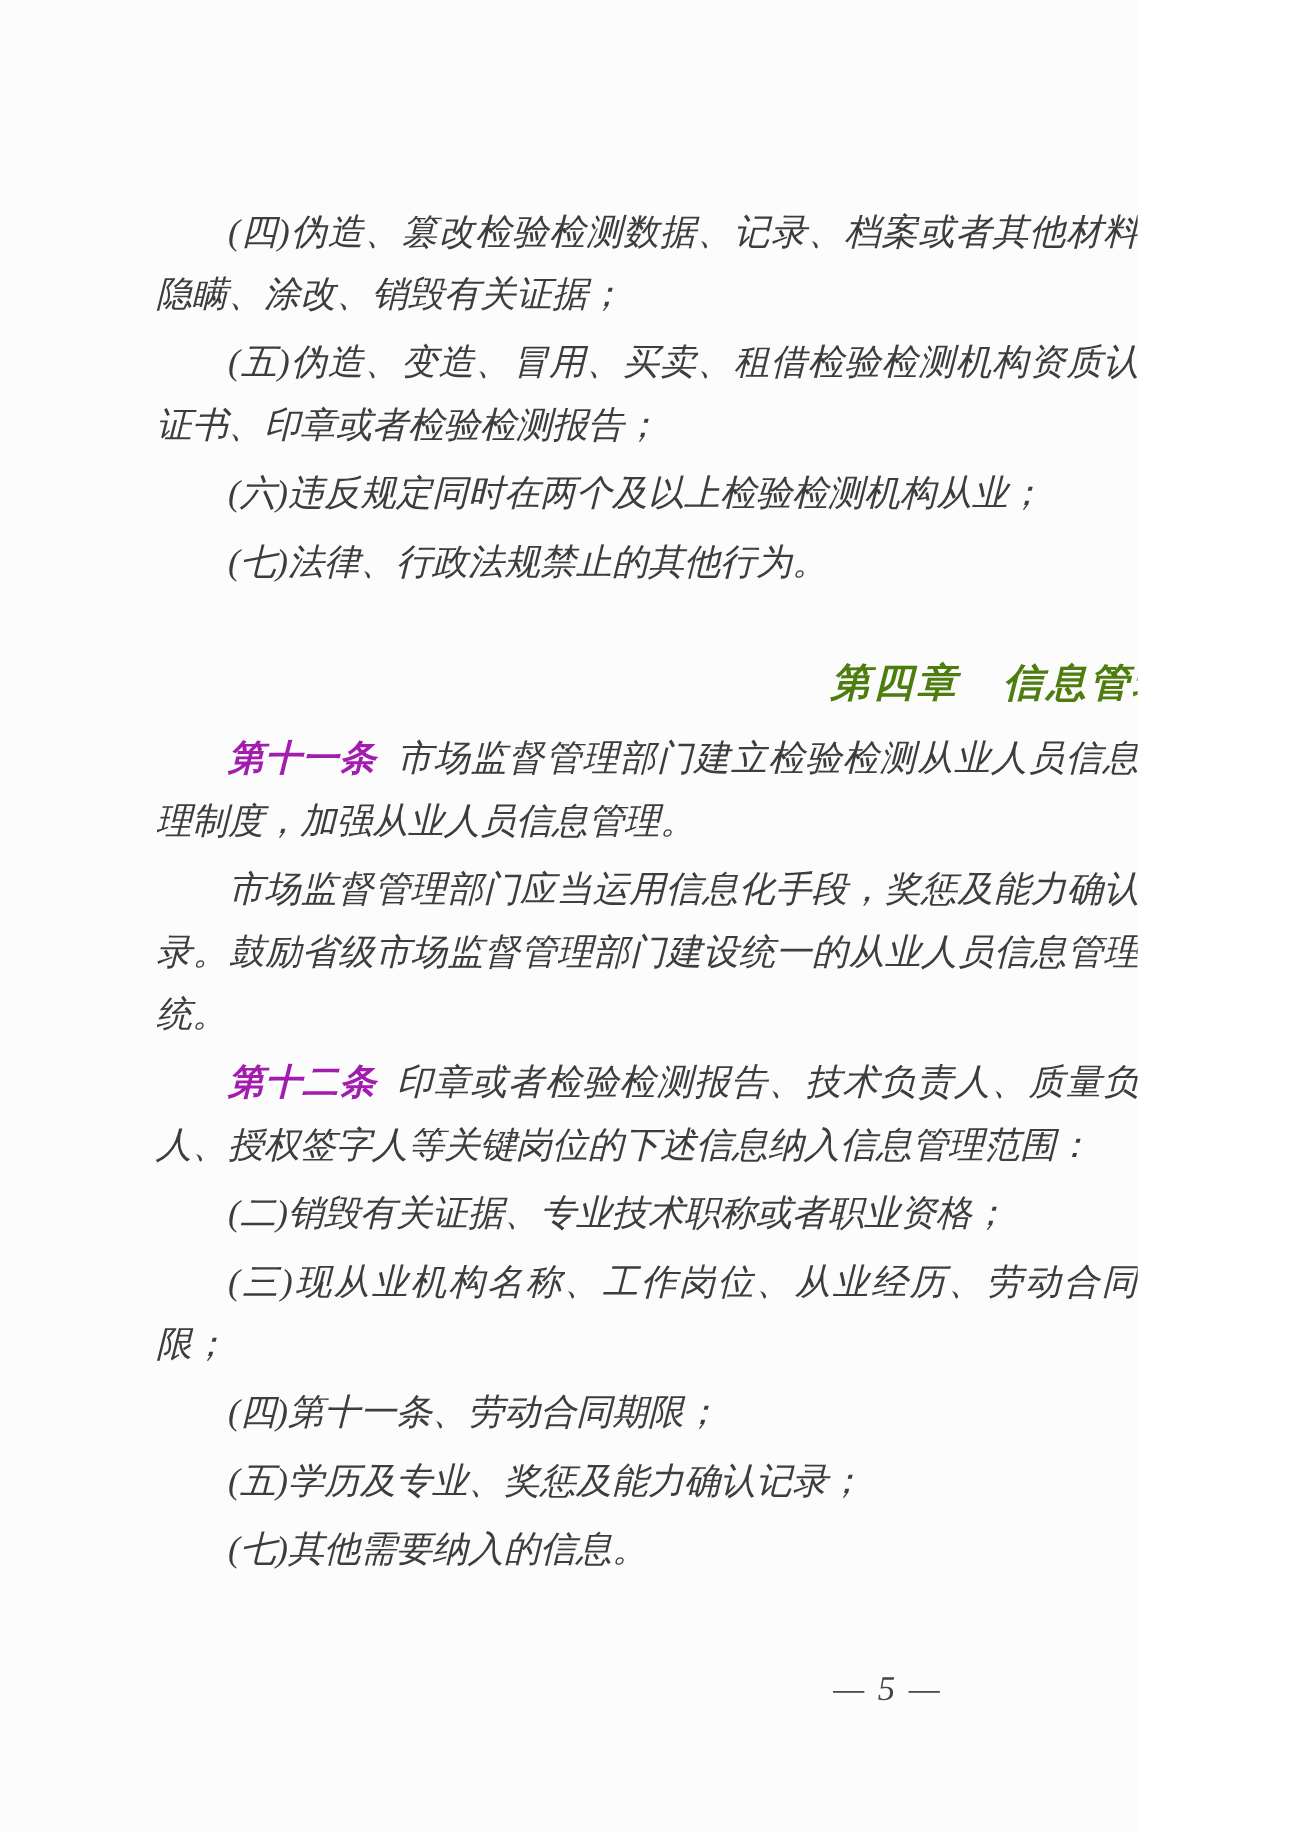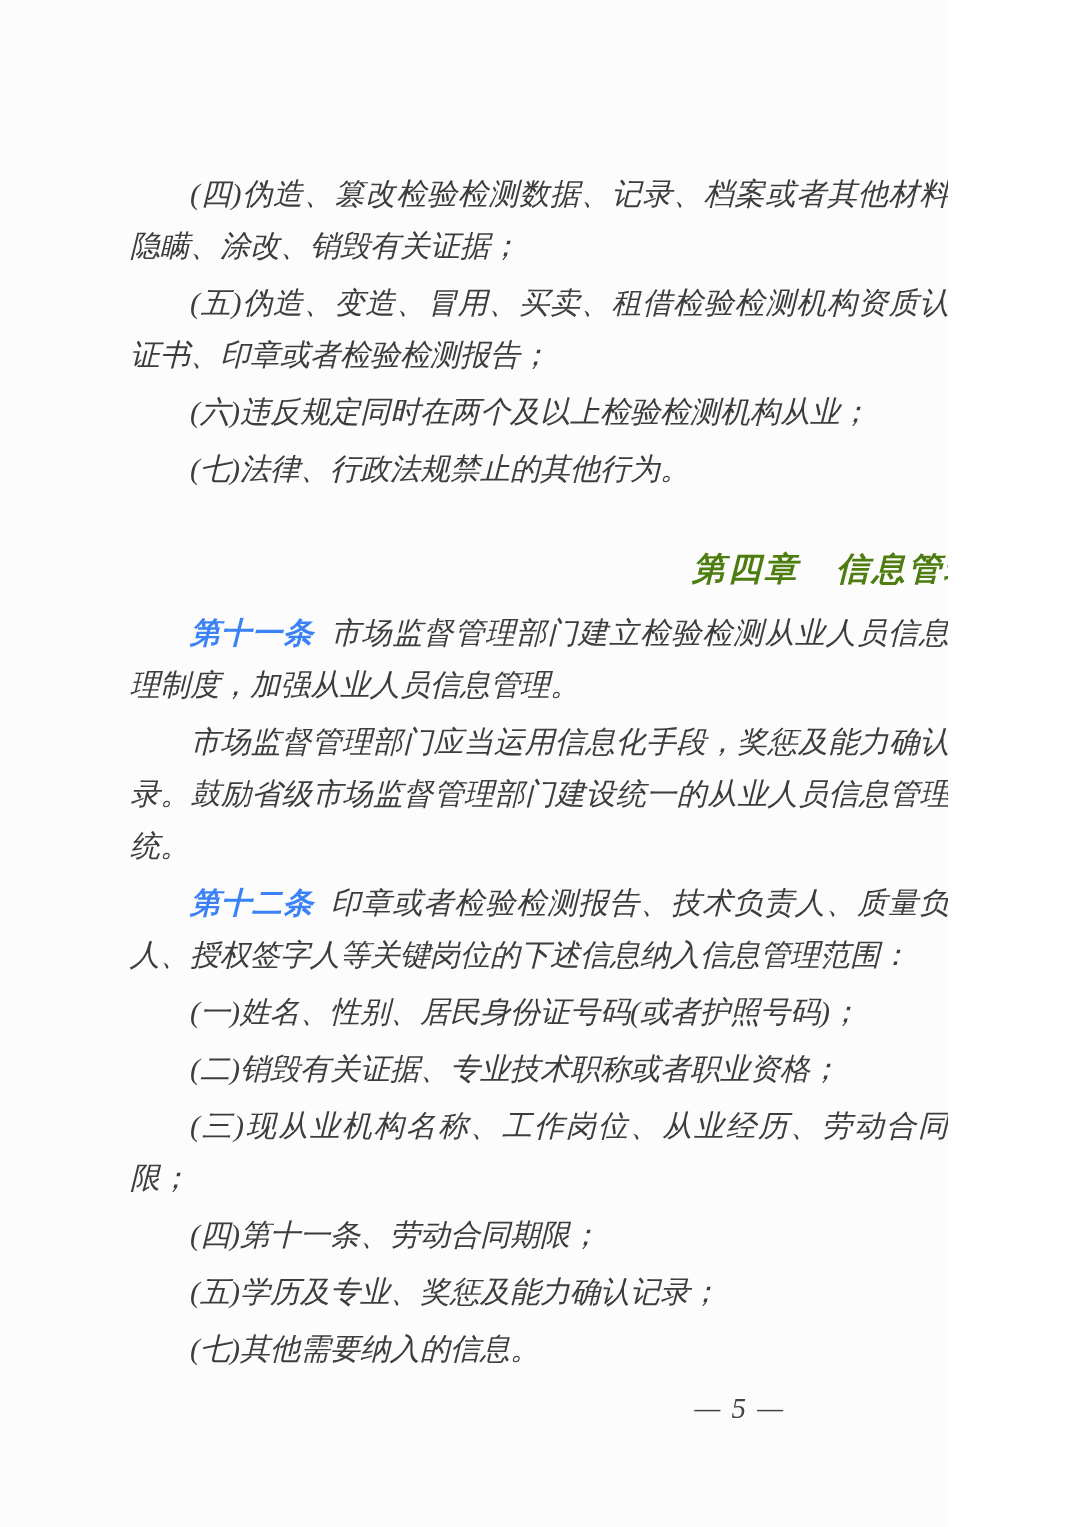--- a/index.html
+++ b/index.html
@@ -38,21 +38,21 @@
     font-weight: bold;
     font-family: "Liberation Sans", "DejaVu Sans", sans-serif;
     color: #4d7c0f;
     text-align: right;
     letter-spacing: 3px;
     margin: 48px 0 12px 0;
   }
   .article-label {
     font-weight: bold;
     font-family: "Liberation Sans", "DejaVu Sans", sans-serif;
-    color: #3b82f6;
+    color: #a21caf;
     margin-right: 0.55em;
   }
   .page-number {
     position: absolute;
     top: 1392px;
     right: 163px;
     font-size: 29px;
     letter-spacing: 2px;
     color: #444444;
   }
@@ -73,21 +73,20 @@
     <p class="article">
       <span class="article-label">第十一条</span><span>市场监督管理部门建立检验检测从业人员信息管理制度，加强从业人员信息管理。</span>
     </p>
 
     <p class="article">市场监督管理部门应当运用信息化手段，奖惩及能力确认记录。鼓励省级市场监督管理部门建设统一的从业人员信息管理系统。</p>
 
     <p class="article">
       <span class="article-label">第十二条</span><span>印章或者检验检测报告、技术负责人、质量负责人、授权签字人等关键岗位的下述信息纳入信息管理范围：</span>
     </p>
 
-    <p class="clause">(一)姓名、性别、居民身份证号码(或者护照号码)；</p>
     <p class="clause">(二)销毁有关证据、专业技术职称或者职业资格；</p>
     <p class="clause">(三)现从业机构名称、工作岗位、从业经历、劳动合同期限；</p>
     <p class="clause">(四)第十一条、劳动合同期限；</p>
     <p class="clause">(五)学历及专业、奖惩及能力确认记录；</p>
     <p class="clause">(七)其他需要纳入的信息。</p>
 
   </div>
 
   <div class="page-number">— 5 —</div>
 </div>

